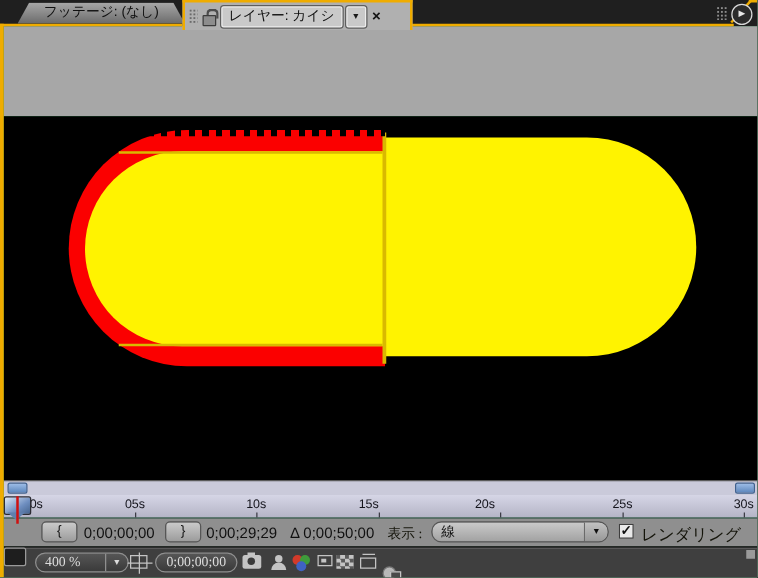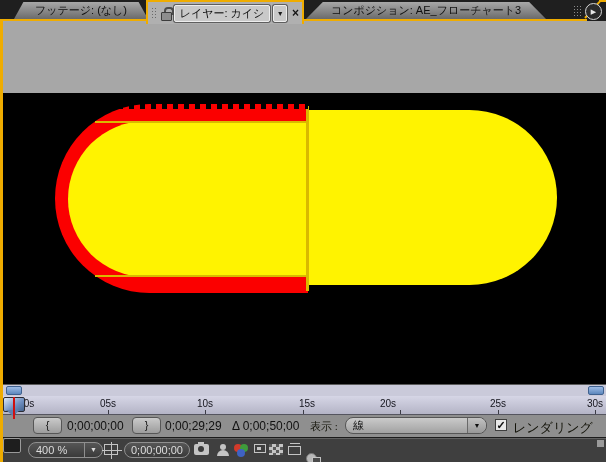--- a/index.html
+++ b/index.html
@@ -11,21 +11,21 @@
     background:linear-gradient(#a8a8a8,#6b6b6b);color:#101010;font-size:11px;
     clip-path:polygon(7% 0,93% 0,100% 100%,0 100%);white-space:nowrap;overflow:hidden;}
   .tab-footage{left:14px;width:134px;}
   .tab-comp{left:306px;width:240px;}
   .yellow{position:absolute;background:#EFAC00;z-index:6;}
   .ya{left:0;top:19px;width:146px;height:2px;}
   .yb{left:303px;top:19px;width:284px;height:2px;}
   .yd{left:585px;top:17px;width:23px;height:2px;transform:rotate(-48deg);transform-origin:left center;}
   .ye{left:599px;top:0;width:7px;height:2px;}
   .yleft{left:0;top:19px;width:3px;height:443px;}
-  .active-tab{position:absolute;left:146px;top:0;width:158px;height:21px;background:#b0b0b0;
+  .active-tab{position:absolute;left:146px;top:0;width:184px;height:21px;background:#b0b0b0;
     border:2px solid #EFAC00;border-bottom:none;box-sizing:border-box;z-index:7;
     display:flex;align-items:center;gap:3px;padding:11px 3px;}
   .grip{width:7px;height:12px;background-image:radial-gradient(#6a6a6a 35%,transparent 40%);
     background-size:3px 3px;}
   .lock{position:relative;width:13px;height:13px;}
   .lock::before{content:"";position:absolute;left:4px;top:0;width:6px;height:6px;border:2px solid #4c4c4c;
     border-bottom:none;border-radius:4px 4px 0 0;}
   .lock::after{content:"";position:absolute;left:1px;top:5px;width:9px;height:7px;background:#8d8d8d;
     border:1px solid #3c3c3c;border-radius:1px;}
   .label-box{height:15px;line-height:15px;padding:0 5px;background:#c9c9c9;border:1px solid #ededed;
@@ -81,21 +81,21 @@
   .view-dd .dda{width:18px;height:15px;border-left:1px solid #6a6a6a;display:flex;align-items:center;
     justify-content:center;font-size:7px;border-radius:0 8px 8px 0;background:linear-gradient(#c2c2c2,#989898);}
   .chk{position:absolute;left:492px;top:4px;width:12px;height:12px;background:#e9e9e9;border:1px solid #3e3e3e;
     box-sizing:border-box;font-size:11px;line-height:10px;text-align:center;color:#101010;font-weight:bold;}
   .render-label{position:absolute;left:510px;top:4px;font-size:13px;color:#14140a;}
   
   .statusbar{position:absolute;left:3px;top:437px;width:603px;height:25px;background:#3f3f3f;
     border-top:1px solid #1c1c1c;box-shadow:inset 0 1px 0 #616161;box-sizing:border-box;}
   .sb-btn{position:absolute;top:4px;height:16px;border:1px solid #8f8f8f;border-radius:8px;
     background:linear-gradient(#565656,#3a3a3a);color:#dcdcdc;font-size:11px;line-height:14px;
-    box-sizing:border-box;text-align:center;}
+    box-sizing:border-box;text-align:center;font-family:Liberation Serif, serif;}
   .zoom-btn{left:25px;width:75px;display:flex;align-items:center;}
   .zoom-btn .zv{flex:1;text-align:left;padding-left:7px;}
   .zoom-btn .zda{width:17px;height:14px;border-left:1px solid #8f8f8f;font-size:7px;line-height:14px;}
   .tc-btn{left:121px;width:66px;}
   .sb-icon{position:absolute;top:6px;}
   .monitor-icon{left:5px;top:5px;width:16px;height:13px;background:#1e1e1e;border:1px solid #9a9a9a;
     border-radius:2px;}
   .monitor-icon::after{content:"";position:absolute;right:2px;top:2px;width:7px;height:7px;background:#9a9a9a;}
   .safe-icon{left:101px;width:14px;height:11px;border:1px solid #c4c4c4;box-sizing:border-box;}
   .safe-icon::before{content:"";position:absolute;left:50%;top:-3px;width:1px;height:17px;background:#c4c4c4;}
@@ -125,21 +125,20 @@
   .circ-icon::after{content:"";position:absolute;left:6px;top:4px;width:7px;height:6px;border:1px solid #c4c4c4;
     background:#4a4a4a;}
 </style>
 </head>
 <body>
 
 <div class="screen">
 
   <div class="tabbar">
     <div class="tab tab-footage">フッテージ: (なし)</div>
-    <div class="tab tab-comp">コンポジション: AE_フローチャート3</div>
     <div class="grip-right"></div>
     <div class="menu-btn">▶</div>
   </div>
 
   <div class="yellow ya"></div>
   <div class="yellow yb"></div>
   <div class="yellow yd"></div>
   <div class="yellow ye"></div>
   <div class="yellow yleft"></div>
 
@@ -164,21 +163,21 @@
 
   <div class="navstrip">
     <div class="nav-handle nh-l"></div>
     <div class="nav-handle nh-r"></div>
   </div>
 
   <div class="ruler">
     <span class="rlabel" style="left:26px">0s</span>
     <span class="rlabel" style="left:105px">05s</span>
     <span class="rlabel" style="left:202px">10s</span>
-    <span class="rlabel" style="left:304px">15s</span>
+    <span class="rlabel" style="left:292px">15s</span>
     <span class="rlabel" style="left:385px">20s</span>
     <span class="rlabel" style="left:495px">25s</span>
     <span class="rlabel" style="left:592px">30s</span>
     <div class="rtick" style="left:12px"></div>
     <div class="rtick" style="left:105px"></div>
     <div class="rtick" style="left:202px"></div>
     <div class="rtick" style="left:300px"></div>
     <div class="rtick" style="left:397px"></div>
     <div class="rtick" style="left:495px"></div>
     <div class="rtick" style="left:592px"></div>

